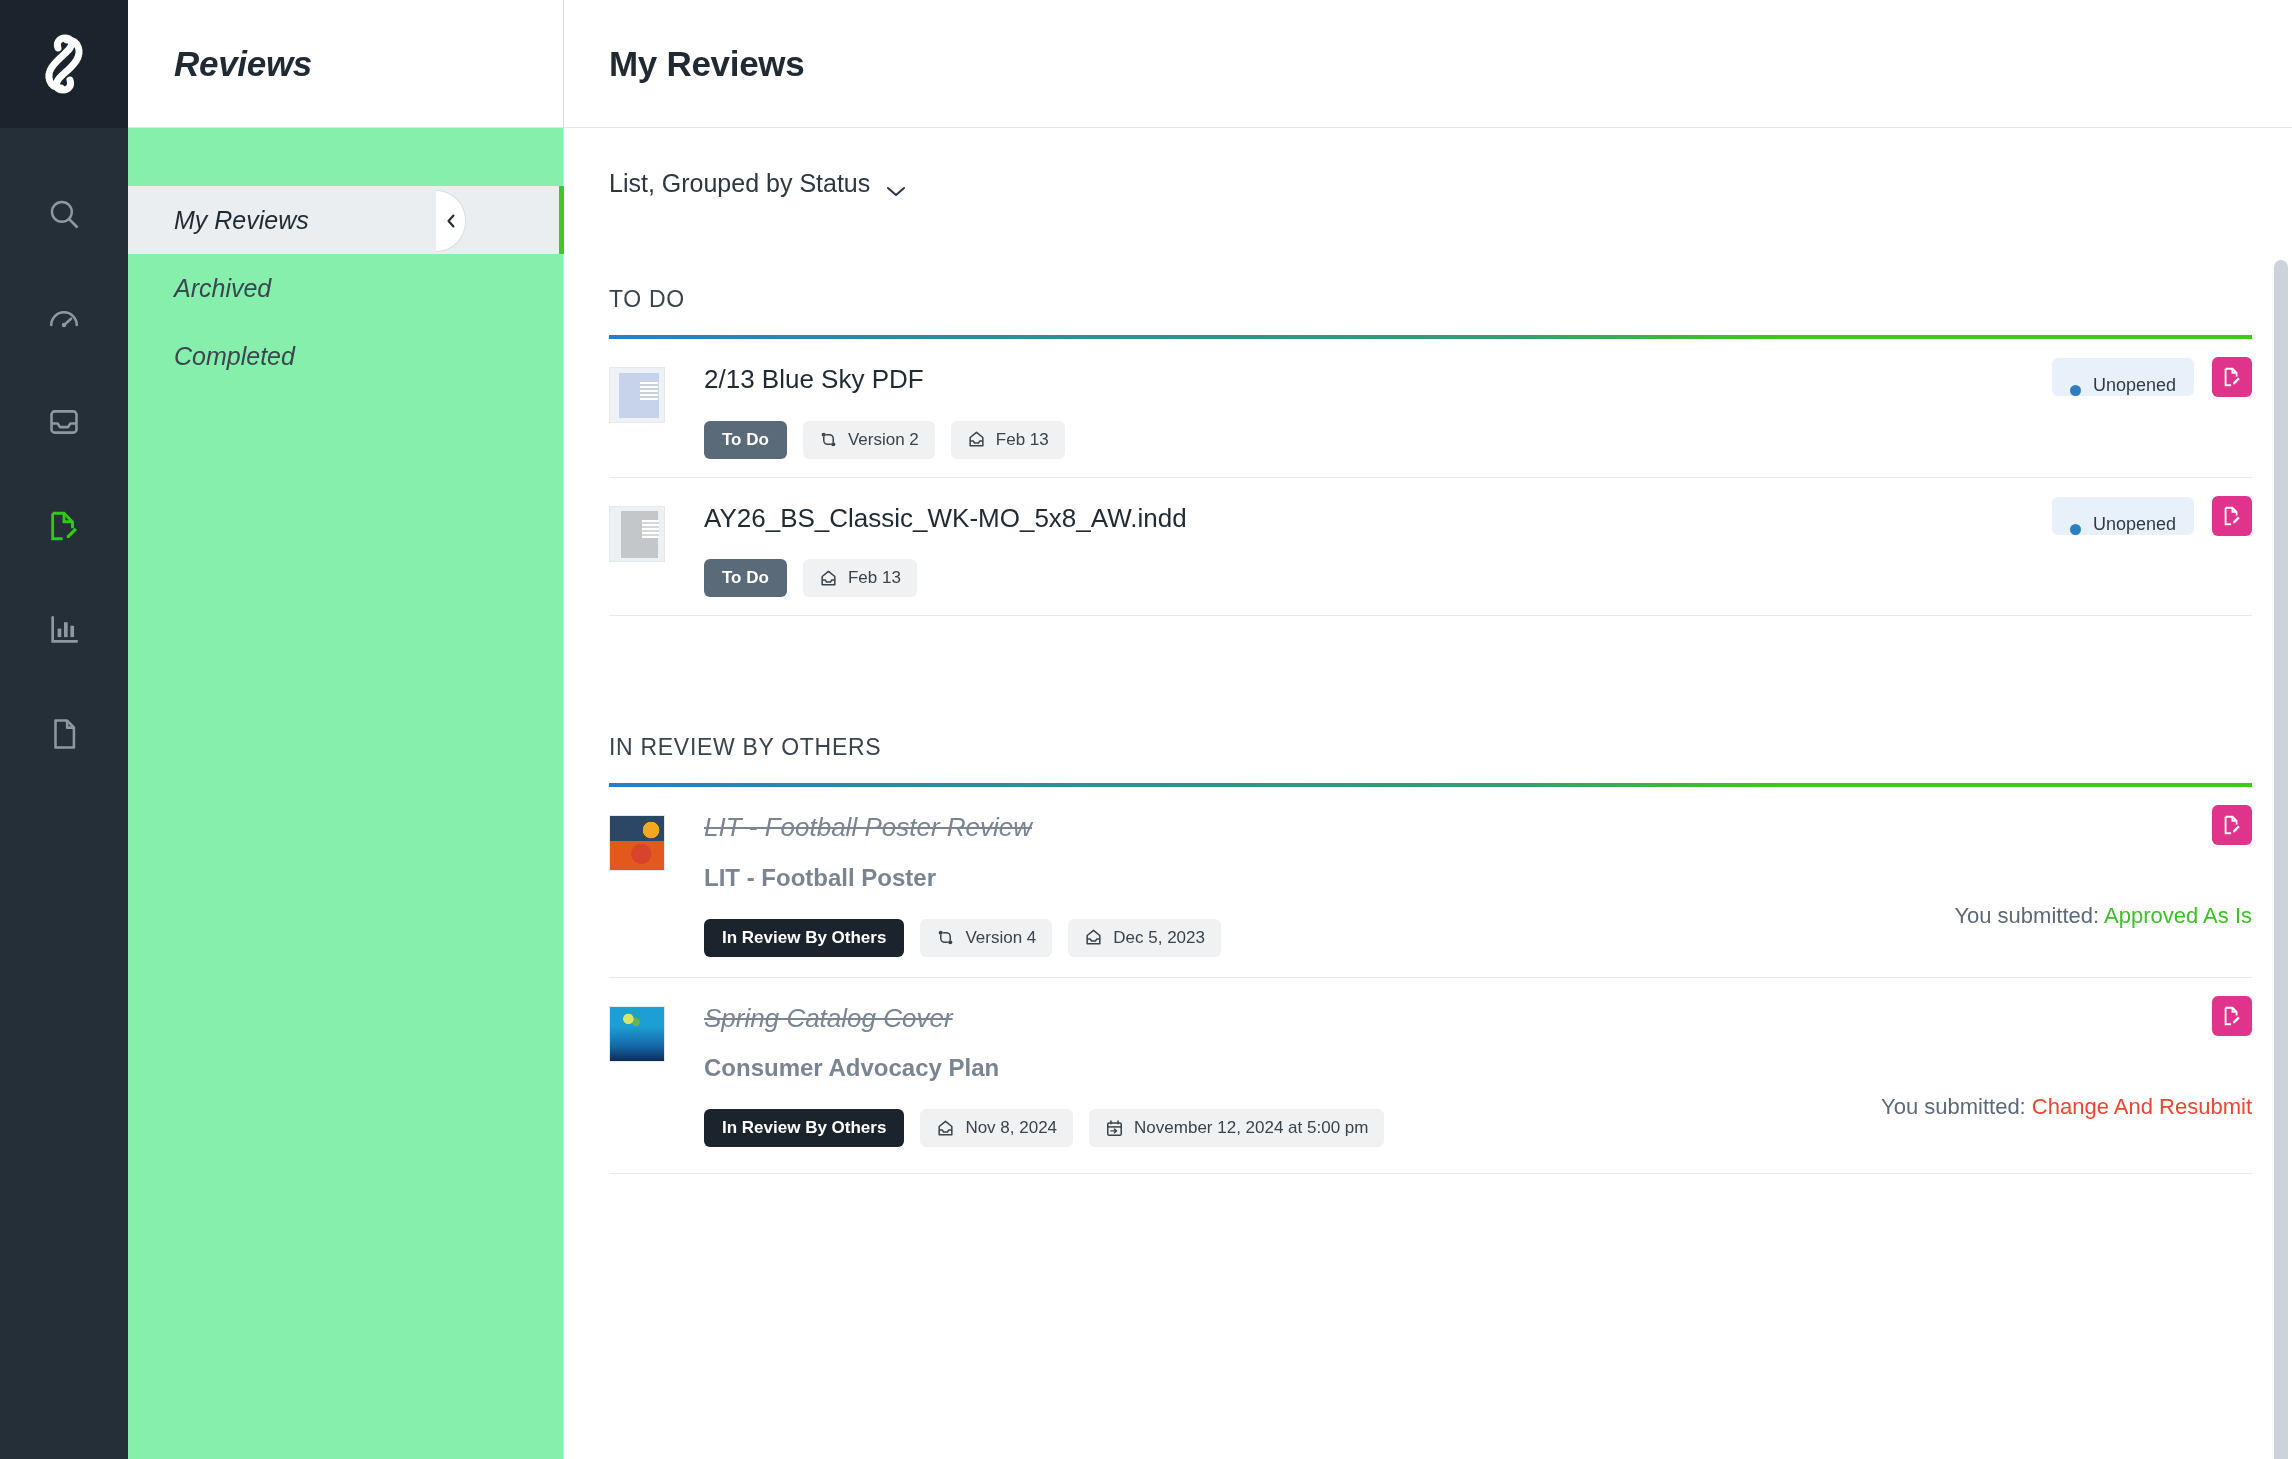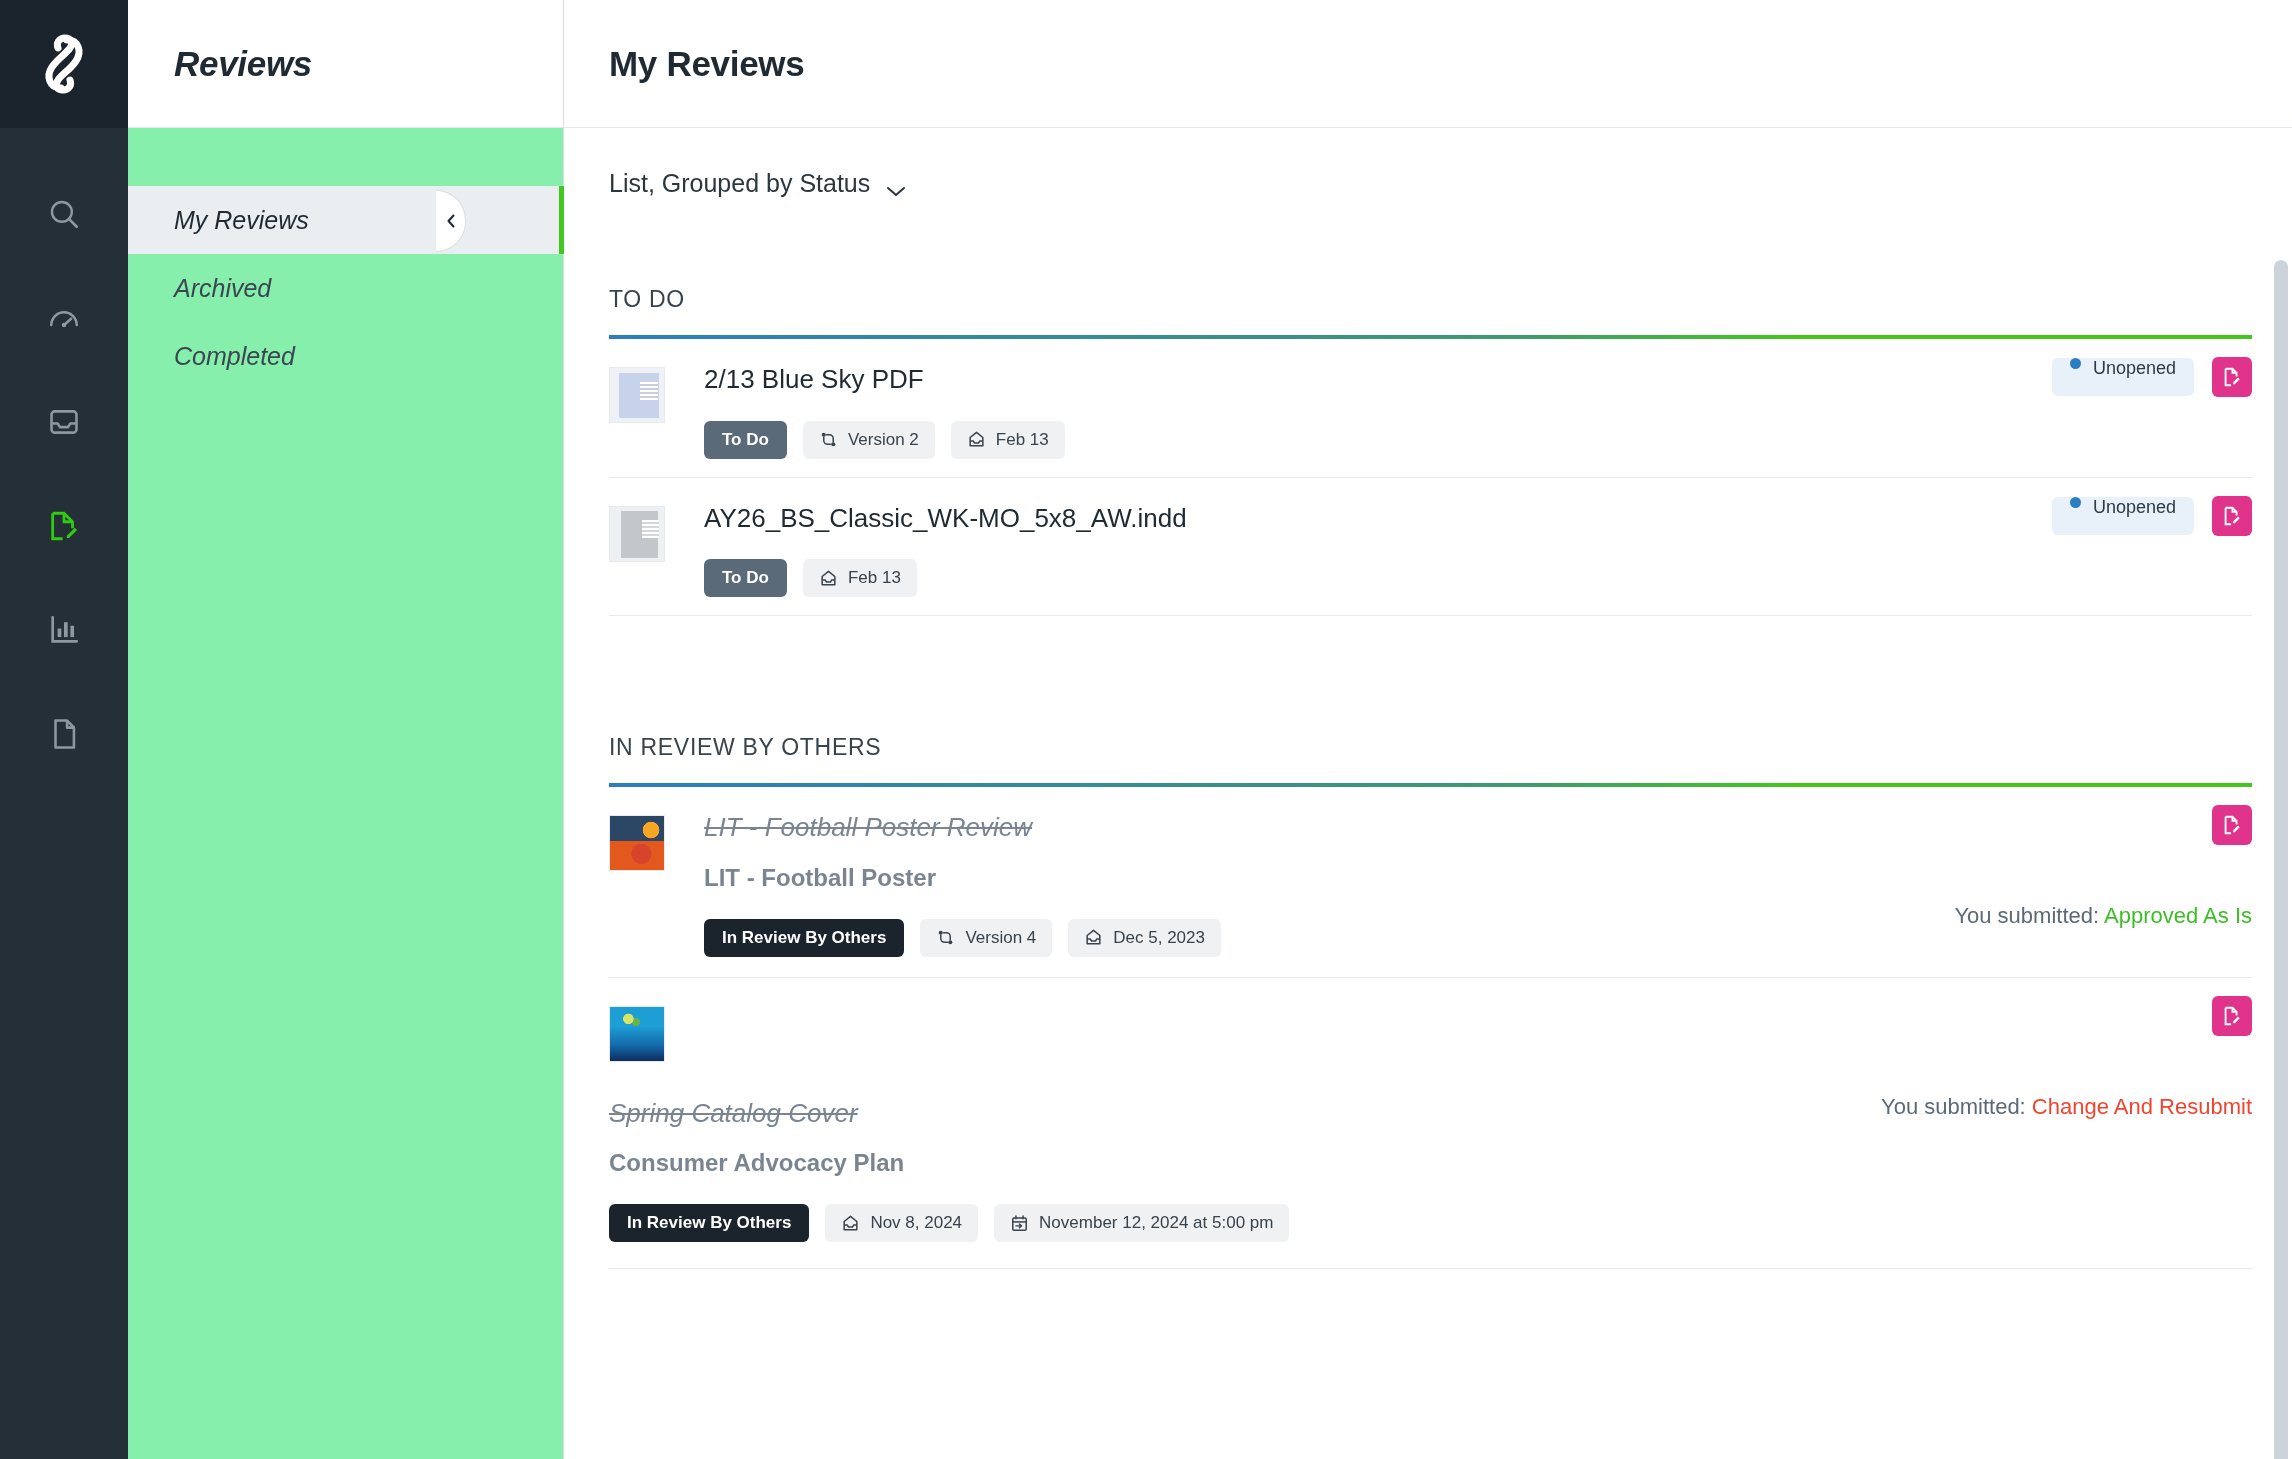--- a/index.html
+++ b/index.html
@@ -168,21 +168,21 @@
   .pill.status-todo { background: #5b6a78; color: #ffffff; font-weight: 600; padding: 0 18px; }
   .pill.status-review { background: #1b242c; color: #ffffff; font-weight: 600; padding: 0 18px; }
   .pill svg { display: block; flex: 0 0 auto; }
 
   .row-right {
     position: absolute; right: 0; top: 18px;
     display: flex; flex-direction: column; align-items: flex-end;
   }
   .right-top { display: flex; align-items: center; gap: 18px; }
   .badge-unopened {
-    display: inline-flex; align-items: flex-start; gap: 12px;
+    display: inline-flex; align-items: flex-end; gap: 12px;
     background: #e8f1fa; color: #2e3a45;
     height: 38px; padding: 0 18px; border-radius: 6px; font-size: 18px;
   }
   .dot-blue { width: 11px; height: 11px; border-radius: 50%; background: #2b7ec1; display:block; }
   .open-btn {
     width: 40px; height: 40px; border-radius: 6px;
     background: #e0338b;
     display: flex; align-items: center; justify-content: center;
     cursor: pointer; border: none;
   }
@@ -431,21 +431,21 @@
                 </svg>
               </button>
             </div>
             <div class="submitted">
               <span>You submitted:</span>
               <span class="val-approved">Approved As Is</span>
             </div>
           </div>
         </div>
 
-        <div class="row" style="padding-bottom:26px;flex-direction:column;">
+        <div class="row" style="padding-bottom:26px;">
           <div class="thumb-wrap">
             <span class="thumb catalog"></span>
           </div>
           <div class="row-main">
             <div class="row-title struck">Spring Catalog Cover</div>
             <div class="row-sub">Consumer Advocacy Plan</div>
             <div class="pills">
               <span class="pill status-review">In Review By Others</span>
               <span class="pill">
                 <svg width="19" height="19" viewBox="0 0 24 24">

